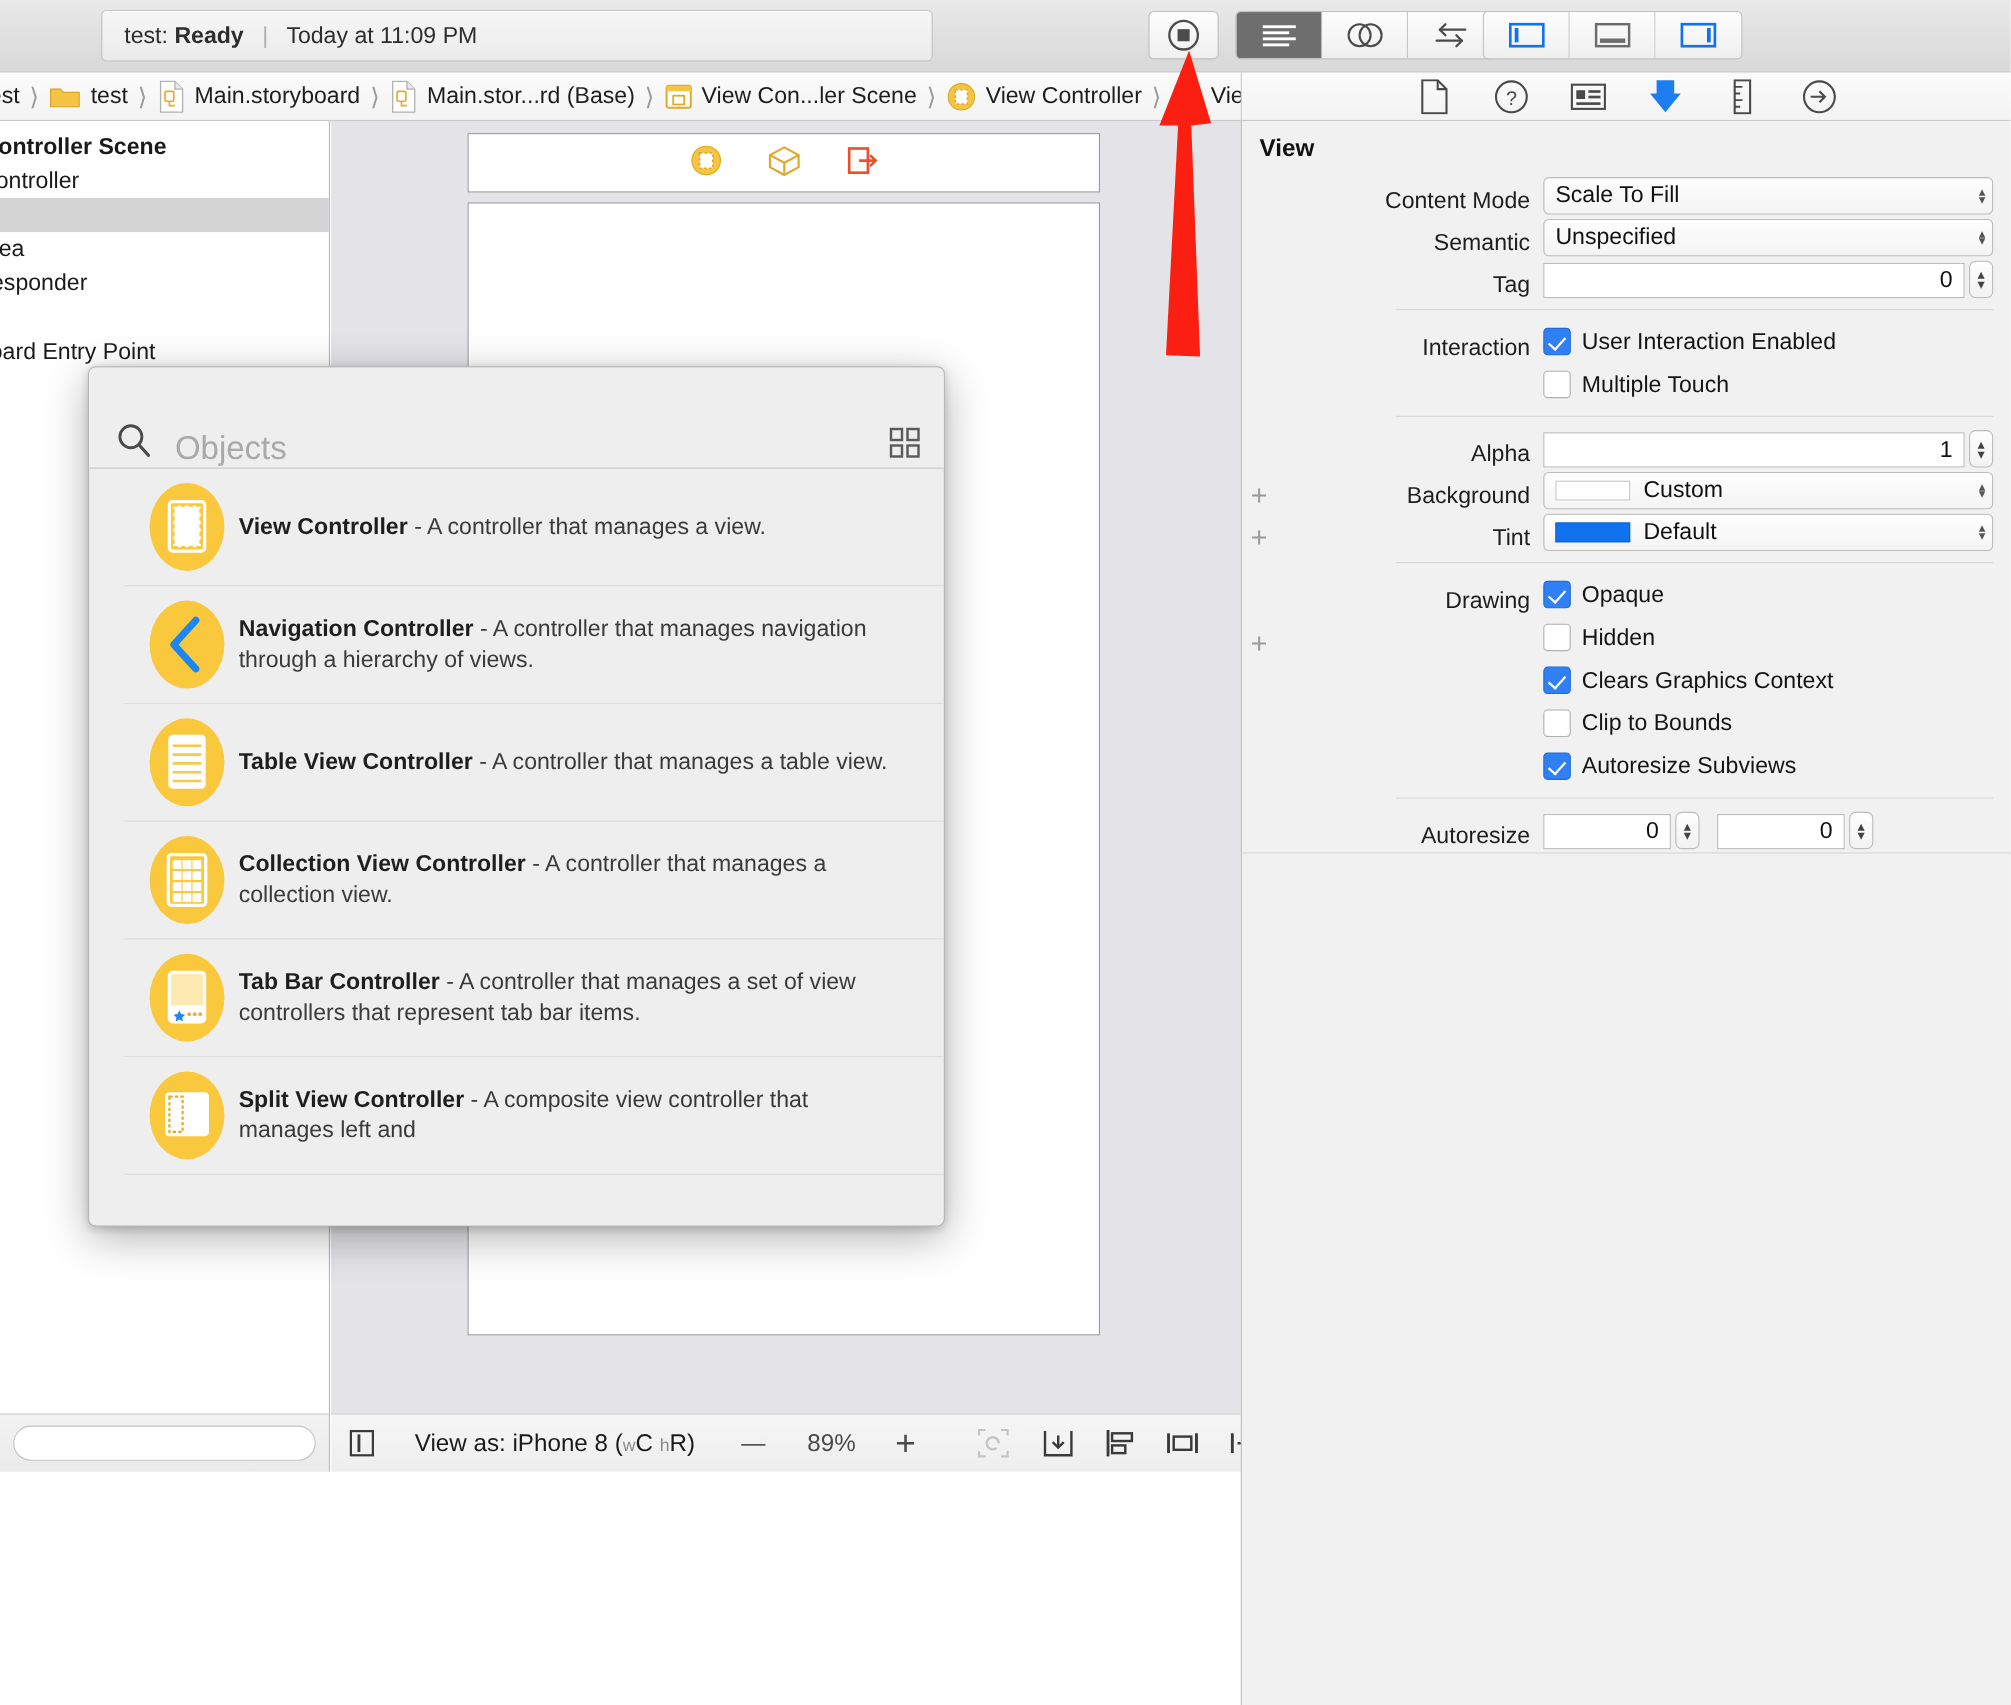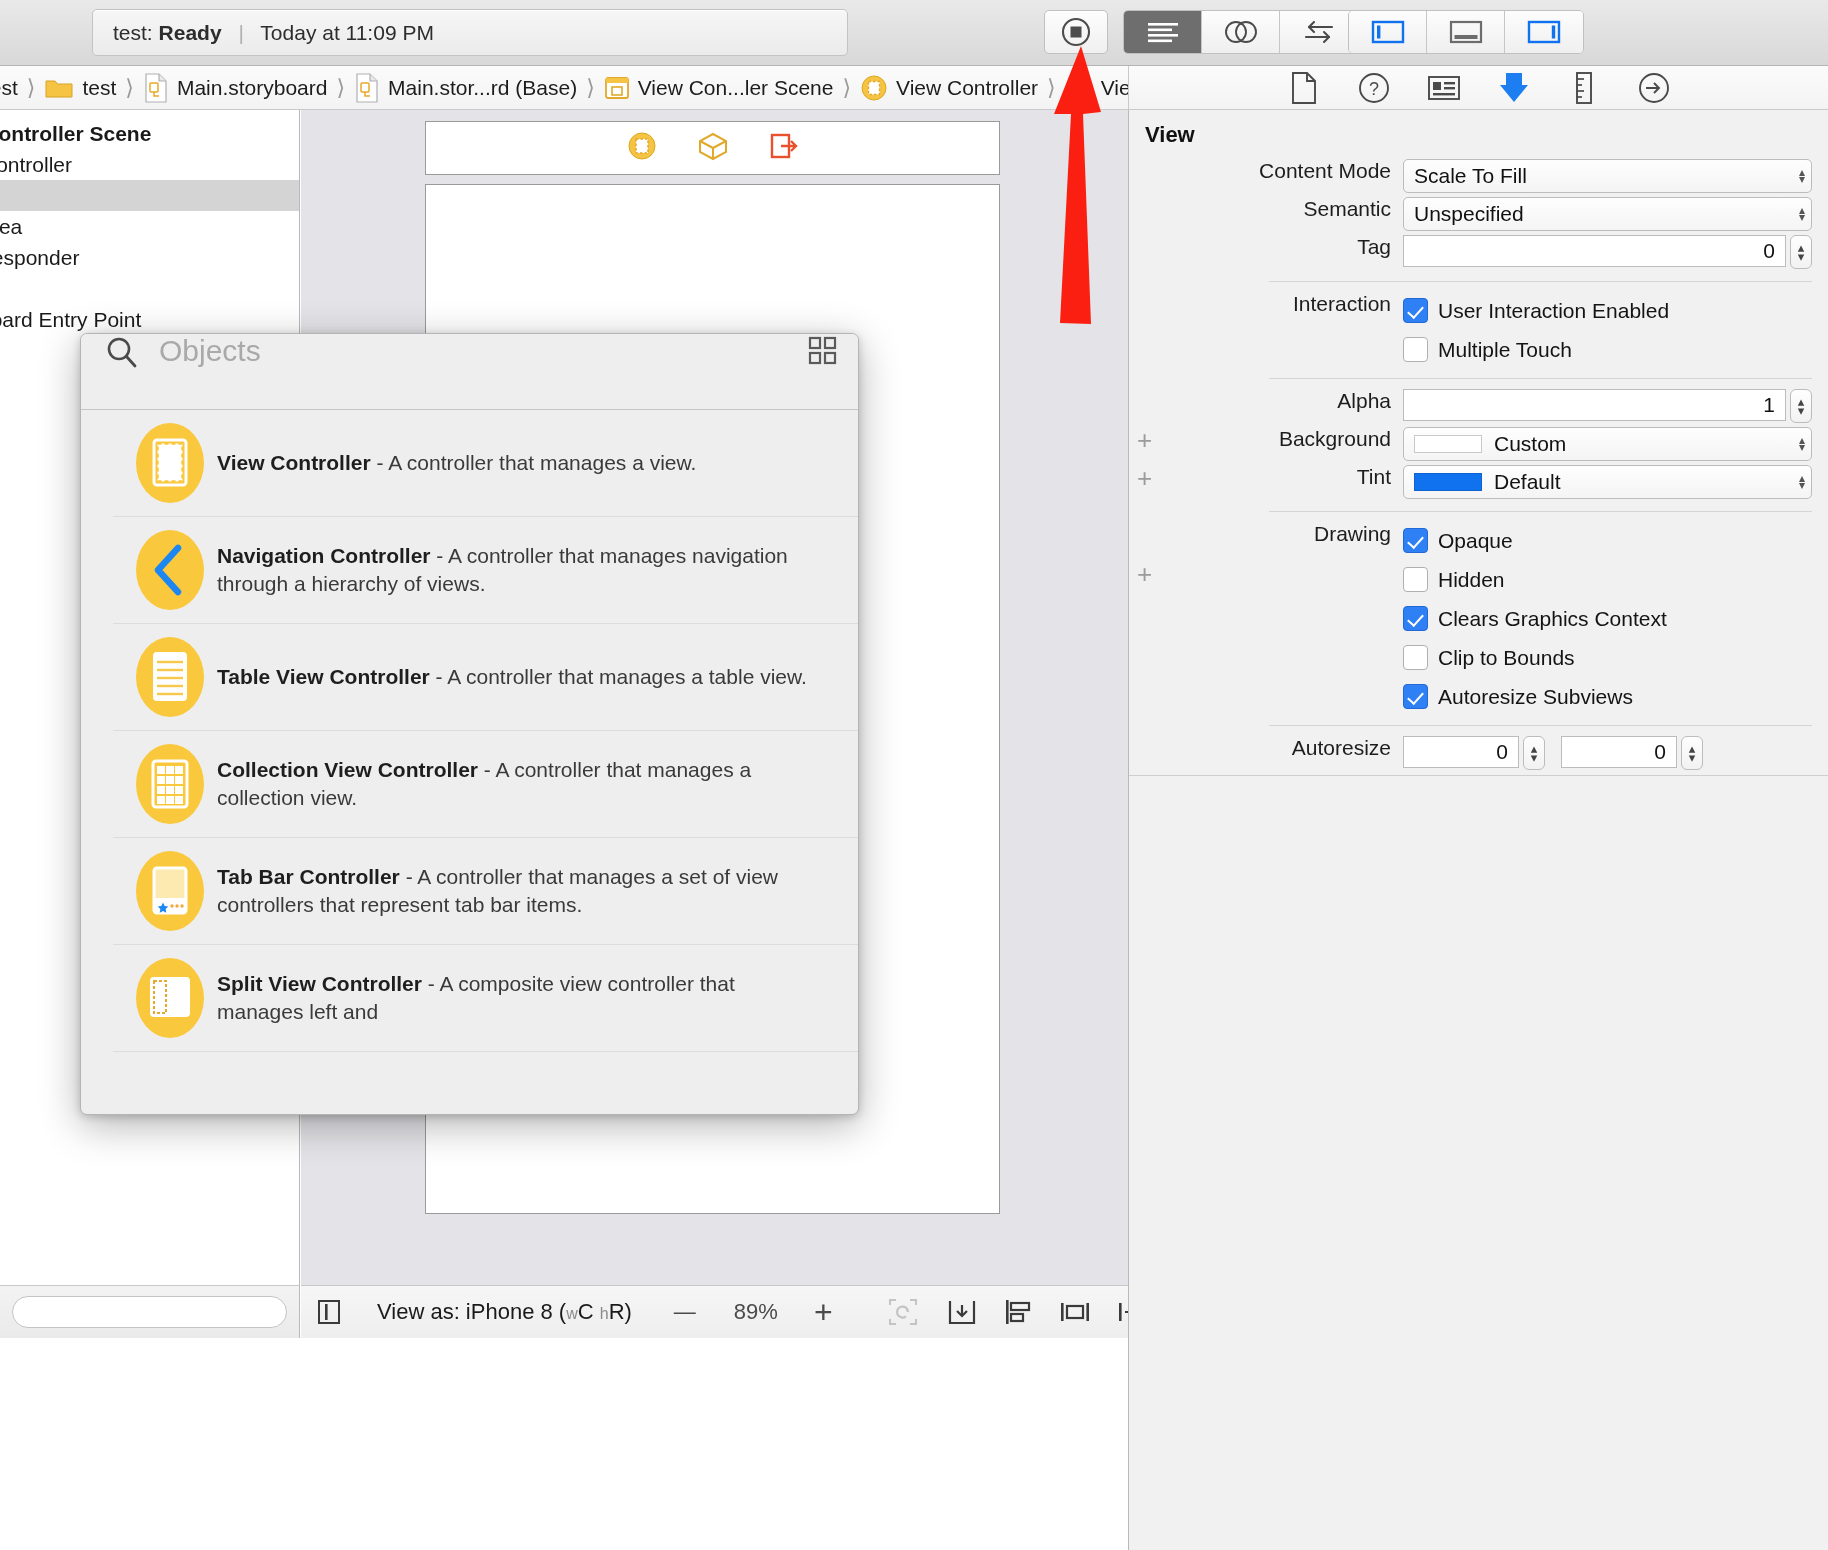--- a/index.html
+++ b/index.html
@@ -127,21 +127,21 @@
 
   
   .inspector {
     position: absolute; left: 1128px; top: 110px; width: 700px; height: 1440px;
     background: #f1f1f1; border-left: 1px solid #b9b9b9;
   }
   .insp-section-title {
     font-size: 22px; font-weight: bold; color: #111;
     padding: 12px 0 10px 16px;
   }
-  .row { display: flex; align-items: flex-start; min-height: 38px; padding: 1px 0; }
+  .row { display: flex; align-items: flex-end; min-height: 38px; padding: 1px 0; }
   .row-label {
     width: 274px; text-align: right; padding-right: 12px;
     font-size: 21px; color: #1d1d1d; flex: 0 0 auto;
   }
   .plus-col {
     position: absolute; left: 8px; font-size: 26px; color: #9b9b9b;
     line-height: 1;
   }
   .row-rel { position: relative; }
   .popup-field {
@@ -206,21 +206,21 @@
 
   
   .library {
     position: absolute; left: 80px; top: 333px; width: 779px; height: 782px;
     background: #eeeeee;
     border: 1px solid #b5b5b5; border-radius: 7px;
     box-shadow: 0 10px 40px rgba(0,0,0,.30), 0 2px 8px rgba(0,0,0,.18);
     overflow: hidden;
   }
   .lib-header {
-    height: 76px; display: flex; align-items: flex-start;
+    height: 92px; display: flex; align-items: flex-end;
     padding: 0 18px 0 22px; border-bottom: 1px solid #c6c6c6;
     background: #eeeeee;
   }
   .lib-search-placeholder {
     font-size: 30px; color: #a9a9a9; margin-left: 18px; font-weight: 300;
   }
   .lib-list { height: 705px; overflow: hidden; margin-left: 32px; }
   .lib-item {
     display: flex; align-items: center; padding: 0 16px;
     border-bottom: 1px solid #dcdcdc; min-height: 107px;

